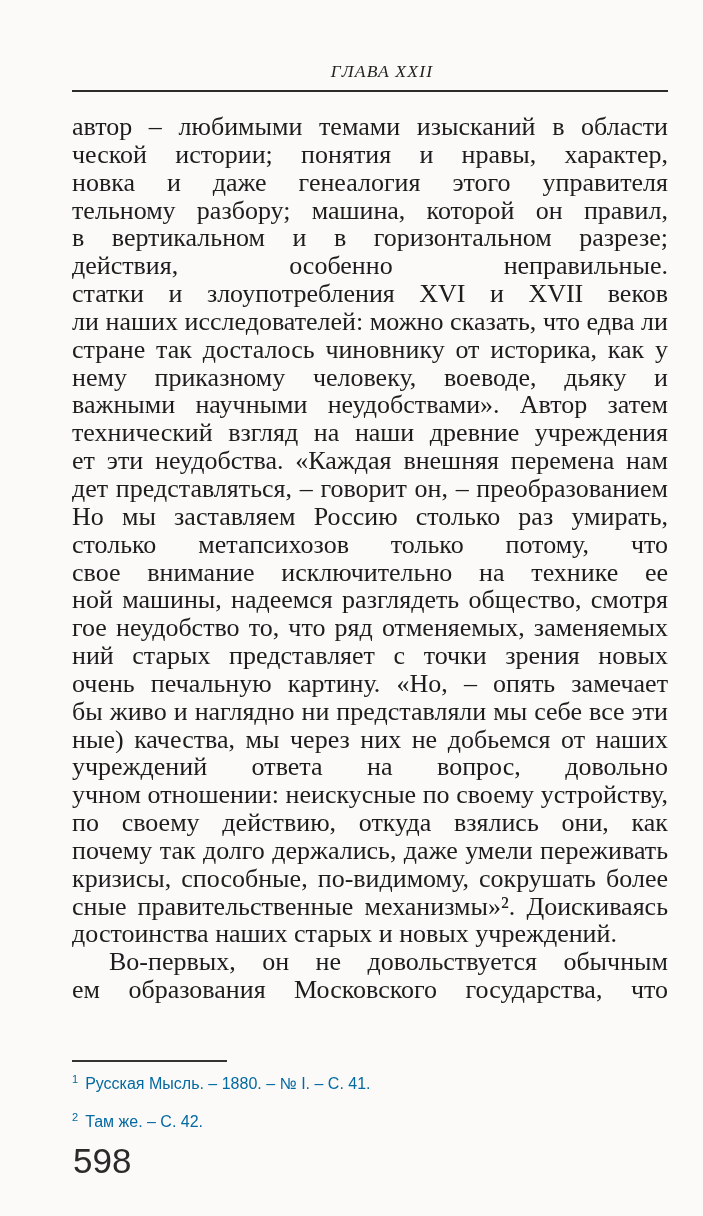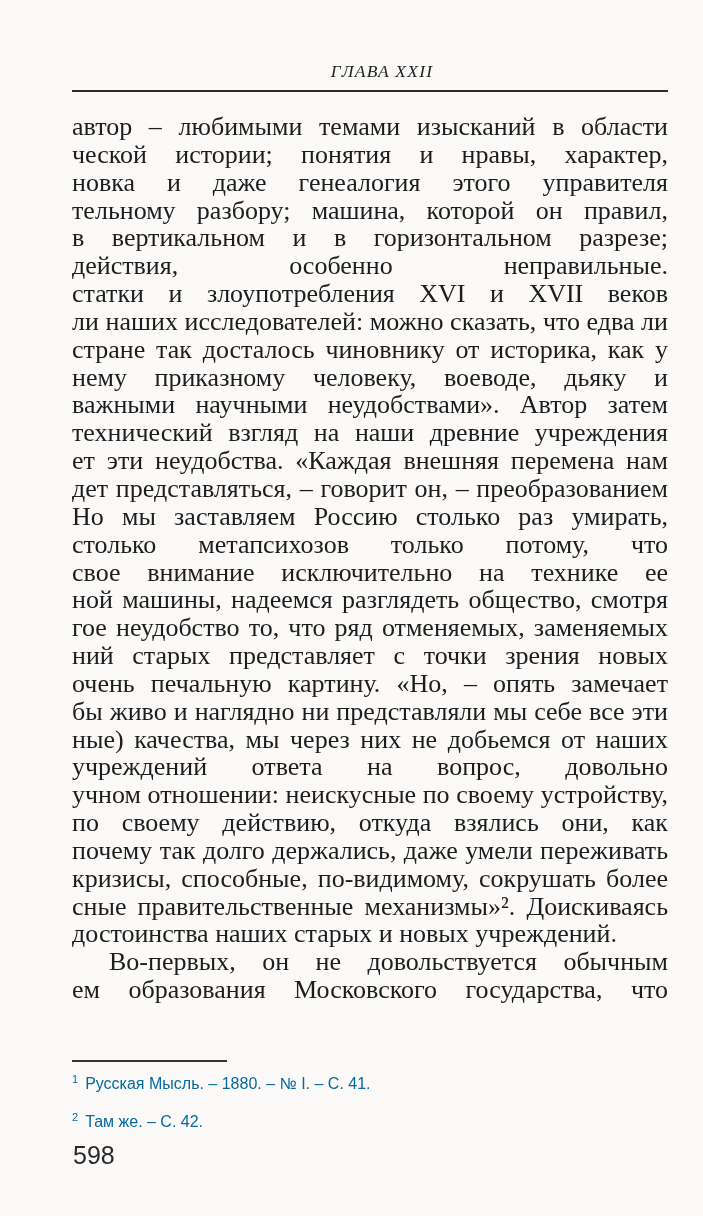--- a/index.html
+++ b/index.html
@@ -84,21 +84,21 @@
     display: inline-block;
     font-size: 11px;
     vertical-align: 6px;
     margin-right: 7px;
   }
   .page-number {
     position: absolute;
     top: 1141px;
     left: 73px;
     font-family: "Liberation Sans", sans-serif;
-    font-size: 25px;
+    font-size: 35px;
     color: #2a2a2a;
     text-align: center;
   }
 </style>
 </head>
 <body>
 
 <div class="page">
 
   <div>

